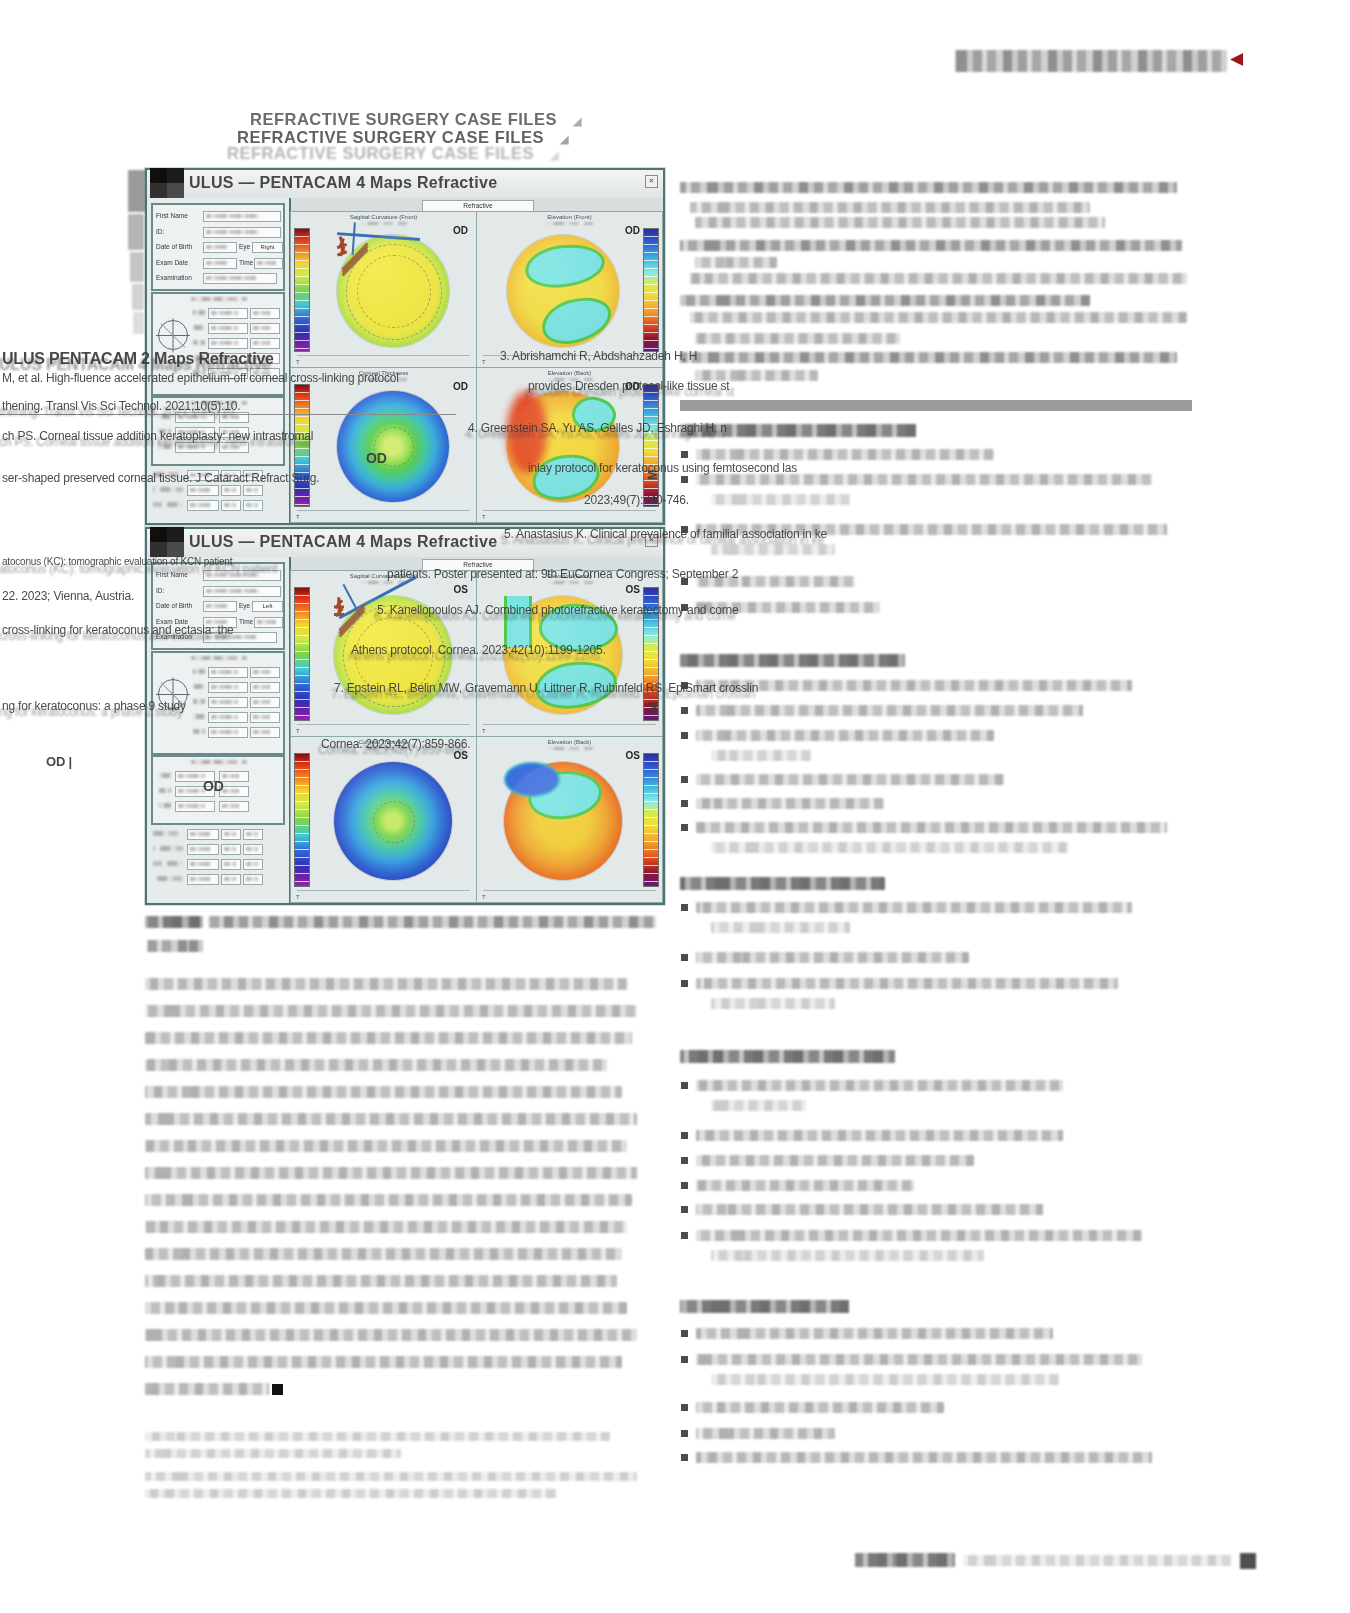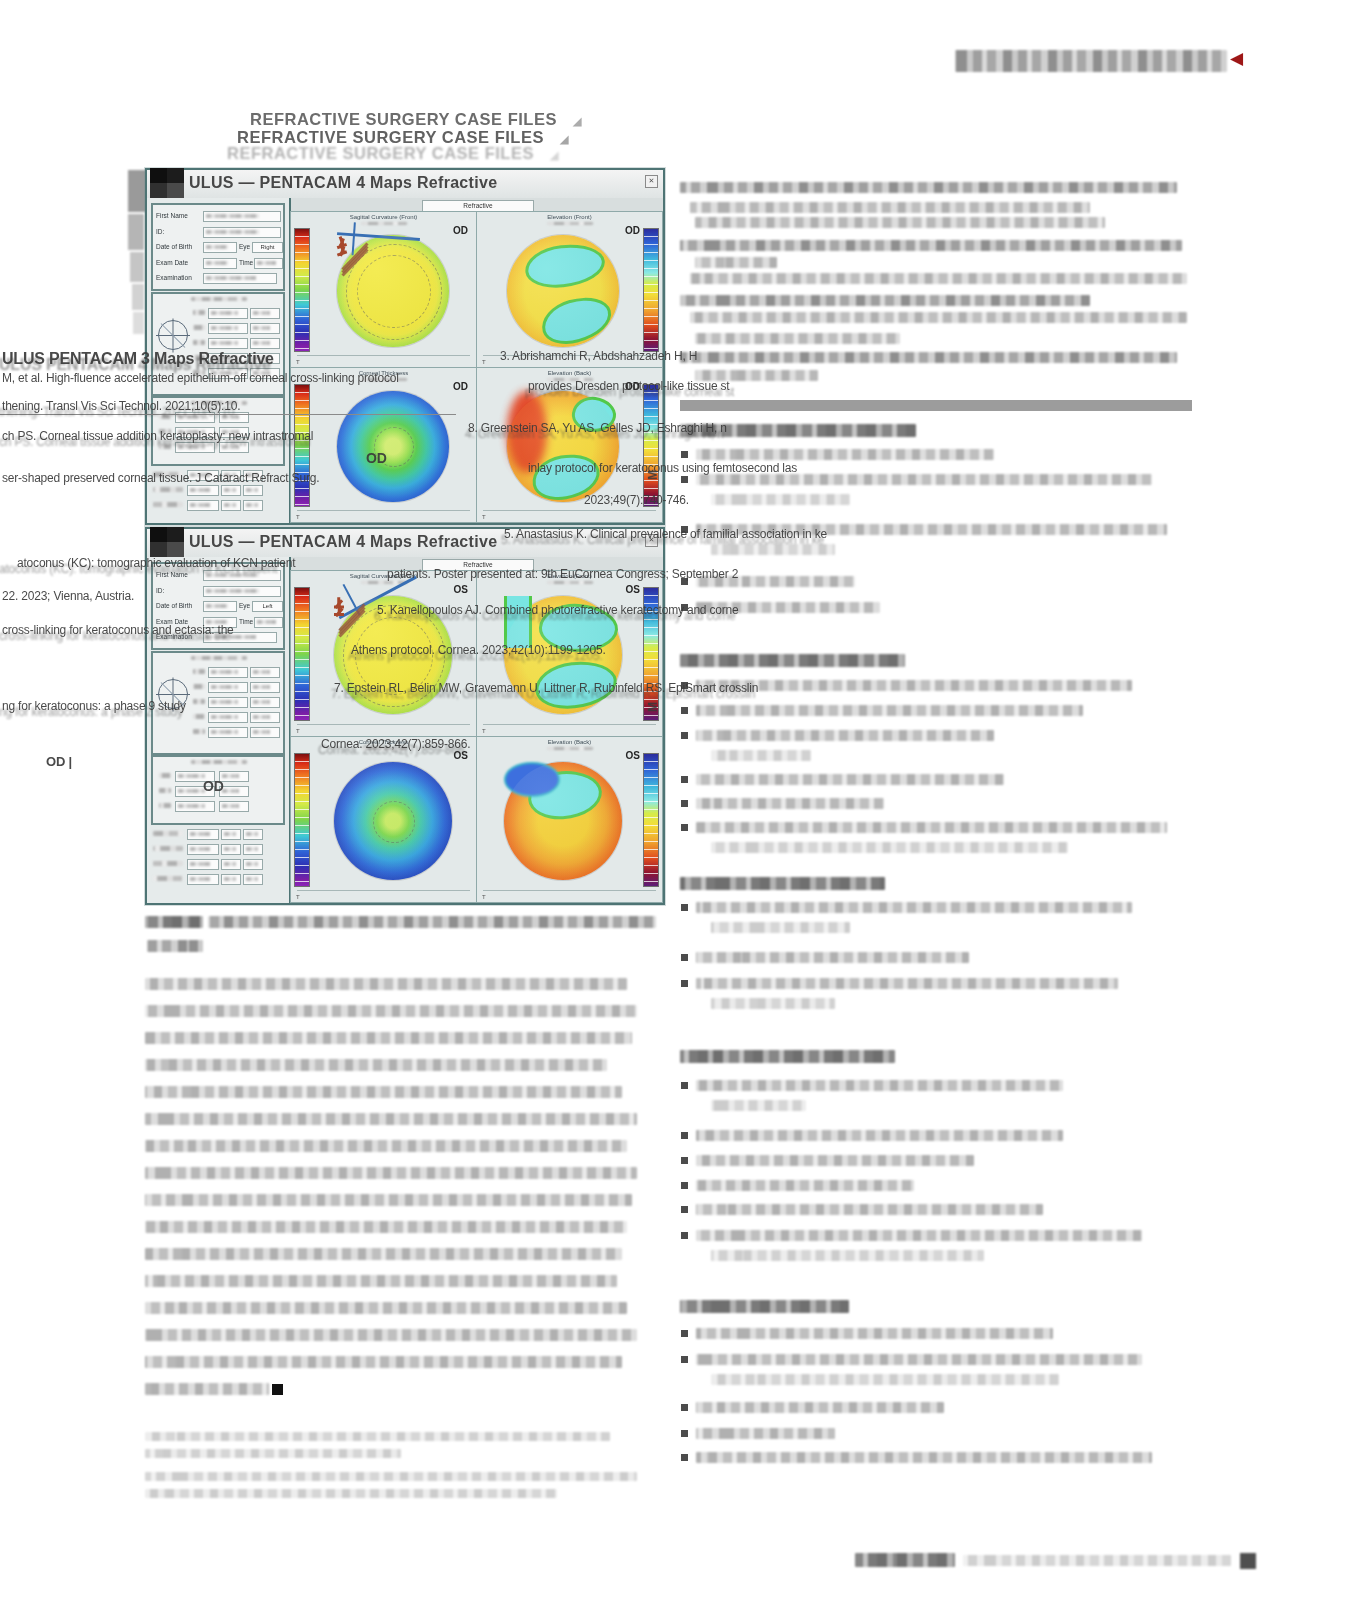--- a/index.html
+++ b/index.html
@@ -503,40 +503,40 @@
             <div class="disc" style="left: 27px; top: 25px; width: 118px; height: 118px; background: radial-gradient(circle, rgb(242, 207, 58) 0px, rgb(242, 207, 58) 30%, rgb(239, 168, 52) 52%, rgb(233, 116, 40) 70%, rgb(221, 63, 28) 86%, rgb(201, 51, 21) 100%);">
               <div class="blob" style="left: 20%; top: 8%; width: 58%; height: 36%; transform: rotate(-4deg);"></div>
               <div style="left: 28%; top: 66%; width: 44%; height: 26%; background: rgb(63, 111, 217); border: 2px solid rgb(59, 176, 200); border-radius: 50%; filter: blur(1px);"></div>
               <div style="position: absolute; inset: 0px; border-radius: 50%; background: radial-gradient(circle at 35% 30%, rgba(255, 255, 255, 0.12), rgba(0, 0, 0, 0.04));"></div>
             </div>
           </div>
         </div>
       </div>
     </div>
   <div id="ghosts" class="abs" style="left:0;top:0;width:836px;height:1613px;overflow:hidden;pointer-events:none;z-index:6;">
-      <div class="ghost" style="left: 2px; top: 350px; font-size: 16px; font-weight: 700; opacity: 0.92; filter: blur(0.45px); transform: none;">ULUS      PENTACAM     3 Maps Refractive</div>
+      <div class="ghost" style="left: 2px; top: 350px; font-size: 16px; font-weight: 700; opacity: 0.92; filter: blur(0.45px); transform: none;">ULUS      PENTACAM     2 Maps Refractive</div>
       <div class="ghost" style="left: -1px; top: 356px; font-size: 16px; font-weight: 700; opacity: 0.5; filter: blur(1px); transform: none;">ULUS      PENTACAM     4 Maps Refractive</div>
       <div class="ghost" style="left: 2px; top: 371px; font-size: 12px; font-weight: 400; opacity: 0.92; filter: blur(0.45px); transform: none;">M, et al. High-fluence accelerated epithelium-off corneal cross-linking protocol</div>
       <div class="ghost" style="left: 2px; top: 399px; font-size: 12px; font-weight: 400; opacity: 0.92; filter: blur(0.45px); transform: none;">thening. Transl Vis Sci Technol. 2021;10(5):10.</div>
       <div class="ghost" style="left: -1px; top: 405px; font-size: 12px; font-weight: 400; opacity: 0.5; filter: blur(1px); transform: none;">thening. Transl Vis Sci Technol. 2021;10(5):10.</div>
       <div class="ghost" style="left: 2px; top: 429px; font-size: 12px; font-weight: 400; opacity: 0.92; filter: blur(0.45px); transform: none;">ch PS. Corneal tissue addition keratoplasty: new intrastromal</div>
       <div class="ghost" style="left: -1px; top: 435px; font-size: 12px; font-weight: 400; opacity: 0.5; filter: blur(1px); transform: none;">ch PS. Corneal tissue addition keratoplasty: new intrastromal</div>
       <div class="ghost" style="left: 2px; top: 471px; font-size: 12px; font-weight: 400; opacity: 0.92; filter: blur(0.45px); transform: none;">ser-shaped preserved corneal tissue. J Cataract Refract Surg.</div>
-      <div class="ghost" style="left: 17px; top: 556px; font-size: 12px; font-weight: 400; opacity: 0.92; filter: blur(0.45px); transform: none;">atoconus (KC): tomographic evaluation of KCN patient</div>
+      <div class="ghost" style="left: 2px; top: 556px; font-size: 10px; font-weight: 400; opacity: 0.92; filter: blur(0.45px); transform: none;">atoconus (KC): tomographic evaluation of KCN patient</div>
       <div class="ghost" style="left: -1px; top: 562px; font-size: 12px; font-weight: 400; opacity: 0.5; filter: blur(1px); transform: none;">atoconus (KC): tomographic evaluation of KCN patient</div>
       <div class="ghost" style="left: 2px; top: 589px; font-size: 12px; font-weight: 400; opacity: 0.92; filter: blur(0.45px); transform: none;">22. 2023; Vienna, Austria.</div>
       <div class="ghost" style="left: 2px; top: 623px; font-size: 12px; font-weight: 400; opacity: 0.92; filter: blur(0.45px); transform: none;">cross-linking for keratoconus and ectasia: the</div>
       <div class="ghost" style="left: -1px; top: 629px; font-size: 12px; font-weight: 400; opacity: 0.5; filter: blur(1px); transform: none;">cross-linking for keratoconus and ectasia: the</div>
       <div class="ghost" style="left: 2px; top: 699px; font-size: 12px; font-weight: 400; opacity: 0.92; filter: blur(0.45px); transform: none;">ng for keratoconus: a phase 9 study</div>
       <div class="ghost" style="left: -1px; top: 705px; font-size: 12px; font-weight: 400; opacity: 0.5; filter: blur(1px); transform: none;">ng for keratoconus: a phase 2 study</div>
       <div class="ghost" style="left: 46px; top: 754px; font-size: 13px; font-weight: 700; opacity: 0.92; filter: blur(0.45px); transform: none;">OD  |</div>
       <div class="ghost" style="left: 500px; top: 349px; font-size: 12px; font-weight: 400; opacity: 0.92; filter: blur(0.45px); transform: none;">3. Abrishamchi R, Abdshahzadeh H, H</div>
       <div class="ghost" style="left: 528px; top: 379px; font-size: 12px; font-weight: 400; opacity: 0.92; filter: blur(0.45px); transform: none;">provides Dresden protocol-like tissue st</div>
       <div class="ghost" style="left: 525px; top: 385px; font-size: 12px; font-weight: 400; opacity: 0.5; filter: blur(1px); transform: none;">provides Dresden protocol-like corneal st</div>
-      <div class="ghost" style="left: 468px; top: 421px; font-size: 12px; font-weight: 400; opacity: 0.92; filter: blur(0.45px); transform: none;">8. Greenstein SA, Yu AS, Gelles JD, Eshraghi H, n</div>
+      <div class="ghost" style="left: 468px; top: 421px; font-size: 12px; font-weight: 400; opacity: 0.92; filter: blur(0.45px); transform: none;">4. Greenstein SA, Yu AS, Gelles JD, Eshraghi H, n</div>
       <div class="ghost" style="left: 465px; top: 427px; font-size: 12px; font-weight: 400; opacity: 0.5; filter: blur(1px); transform: none;">4. Greenstein SA, Yu AS, Gelles JD, Eshraghi H, n</div>
       <div class="ghost" style="left: 528px; top: 461px; font-size: 12px; font-weight: 400; opacity: 0.92; filter: blur(0.45px); transform: none;">inlay protocol for keratoconus using femtosecond las</div>
       <div class="ghost" style="left: 584px; top: 493px; font-size: 12px; font-weight: 400; opacity: 0.92; filter: blur(0.45px); transform: none;">2023;49(7):740-746.</div>
       <div class="ghost" style="left: 504px; top: 527px; font-size: 12px; font-weight: 400; opacity: 0.92; filter: blur(0.45px); transform: none;">5. Anastasius K. Clinical prevalence of familial association in ke</div>
       <div class="ghost" style="left: 501px; top: 533px; font-size: 12px; font-weight: 400; opacity: 0.5; filter: blur(1px); transform: none;">5. Anastasius K. Clinical prevalence of familial association in ke</div>
       <div class="ghost" style="left: 387px; top: 567px; font-size: 12px; font-weight: 400; opacity: 0.92; filter: blur(0.45px); transform: none;">patients. Poster presented at: 9th EuCornea Congress; September 2</div>
       <div class="ghost" style="left: 377px; top: 603px; font-size: 12px; font-weight: 400; opacity: 0.92; filter: blur(0.45px); transform: none;">5. Kanellopoulos AJ. Combined photorefractive keratectomy and corne</div>
       <div class="ghost" style="left: 374px; top: 609px; font-size: 12px; font-weight: 400; opacity: 0.5; filter: blur(1px); transform: none;">6. Kanellopoulos AJ. Combined photorefractive keratectomy and corne</div>
       <div class="ghost" style="left: 351px; top: 643px; font-size: 12px; font-weight: 400; opacity: 0.92; filter: blur(0.45px); transform: none;">Athens protocol. Cornea. 2023;42(10):1199-1205.</div>
       <div class="ghost" style="left: 348px; top: 649px; font-size: 12px; font-weight: 400; opacity: 0.5; filter: blur(1px); transform: none;">Athens protocol. Cornea. 2023;42(10):1199-1205.</div>

